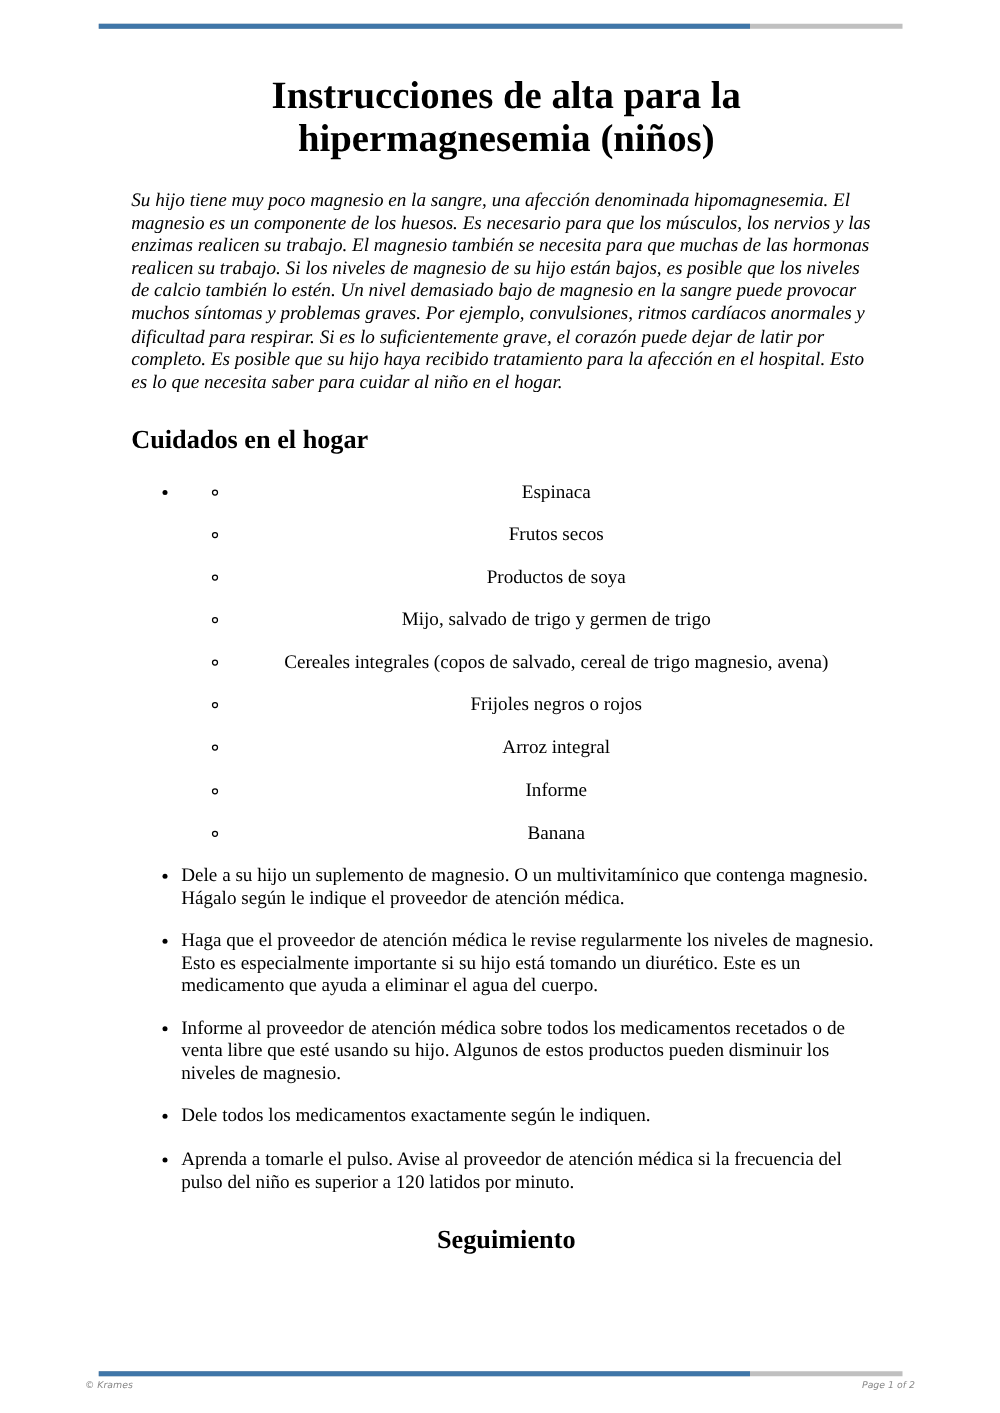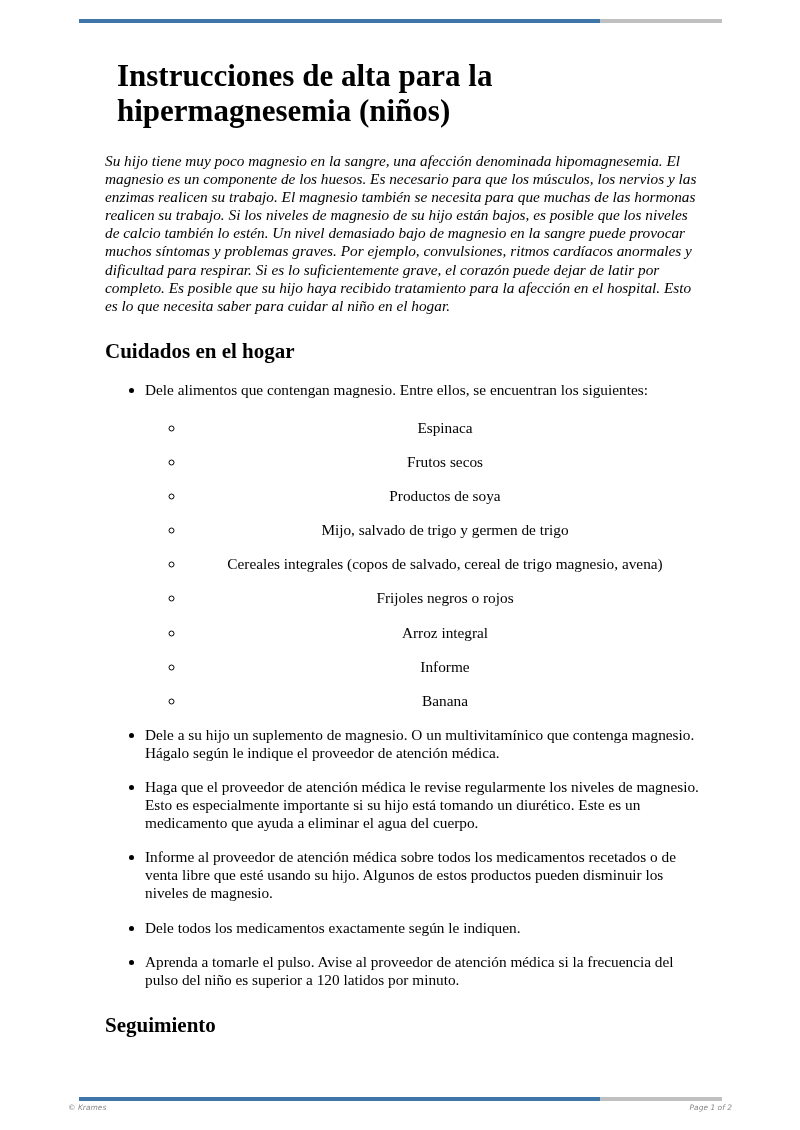--- a/index.html
+++ b/index.html
@@ -1,48 +1,47 @@
 <!DOCTYPE html>
 <html><head>
 <meta charset="utf-8">
 <style>
   html,body{margin:0;padding:0;background:#fff;}
   body{width:800px;height:1130px;position:relative;overflow:hidden;font-family:"Liberation Serif","DejaVu Serif",serif;color:#000;}
   .topbar{position:absolute;left:79px;top:19px;width:643px;height:4px;background:#c0c0c0;}
   .topbar .fill{height:100%;background:#3f76a8;}
   .content{position:absolute;left:105px;top:58px;width:600px;}
-  h1{font-size:31px;line-height:35px;font-weight:bold;margin:0 0 24px 12px;}
+  h1{font-size:31px;line-height:35px;font-weight:bold;margin:0 0 24px 0;text-align:center;}
   p.intro{font-size:15.3px;line-height:18.1px;margin:0;font-style:italic;}
   h2{font-size:21px;line-height:28px;font-weight:bold;margin:22px 0 16px 0;}
   ul.main{margin:0;padding:0 0 0 40px;list-style:disc;font-size:15.3px;line-height:18.1px;}
   ul.main>li{margin-bottom:16px;}
   ul.sub{margin:20px 0 0 0;padding:0 0 0 40px;list-style:circle;text-align:center;}
   ul.sub>li{margin-bottom:16px;}
-  h2.follow{}
+  h2.follow{text-align:center;}
   .footbar{position:absolute;left:79px;top:1097px;width:643px;height:4px;background:#c0c0c0;}
   .footbar .fill{height:100%;background:#3f76a8;}
   .foot{position:absolute;top:1103px;font-family:"DejaVu Sans",sans-serif;font-style:italic;font-size:7.5px;color:#888;}
   .foot.left{left:68px;}
   .foot.right{right:68px;}
 </style>
 </head>
 <body>
 
 <div class="topbar">
     <div class="fill" id="topfill" style="width: 81%;"></div>
   </div>
 
 <div class="content">
   <h1>Instrucciones de alta para la hipermagnesemia (niños)</h1>
   <p class="intro">Su hijo tiene muy poco magnesio en la sangre, una afección denominada hipomagnesemia. El magnesio es un componente de los huesos. Es necesario para que los músculos, los nervios y las enzimas realicen su trabajo. El magnesio también se necesita para que muchas de las hormonas realicen su trabajo. Si los niveles de magnesio de su hijo están bajos, es posible que los niveles de calcio también lo estén. Un nivel demasiado bajo de magnesio en la sangre puede provocar muchos síntomas y problemas graves. Por ejemplo, convulsiones, ritmos cardíacos anormales y dificultad para respirar. Si es lo suficientemente grave, el corazón puede dejar de latir por completo. Es posible que su hijo haya recibido tratamiento para la afección en el hospital. Esto es lo que necesita saber para cuidar al niño en el hogar.</p>
 
   <h2>Cuidados en el hogar</h2>
   <ul class="main">
     <li>
-      <span>Dele alimentos que contengan magnesio. Entre ellos, se encuentran los siguientes:</span>
       <ul class="sub">
         <li>Espinaca</li>
         <li>Frutos secos</li>
         <li>Productos de soya</li>
         <li>Mijo, salvado de trigo y germen de trigo</li>
         <li>Cereales integrales (copos de salvado, cereal de trigo magnesio, avena)</li>
         <li>Frijoles negros o rojos</li>
         <li>Arroz integral</li>
         <li>Informe</li>
         <li>Banana</li>

